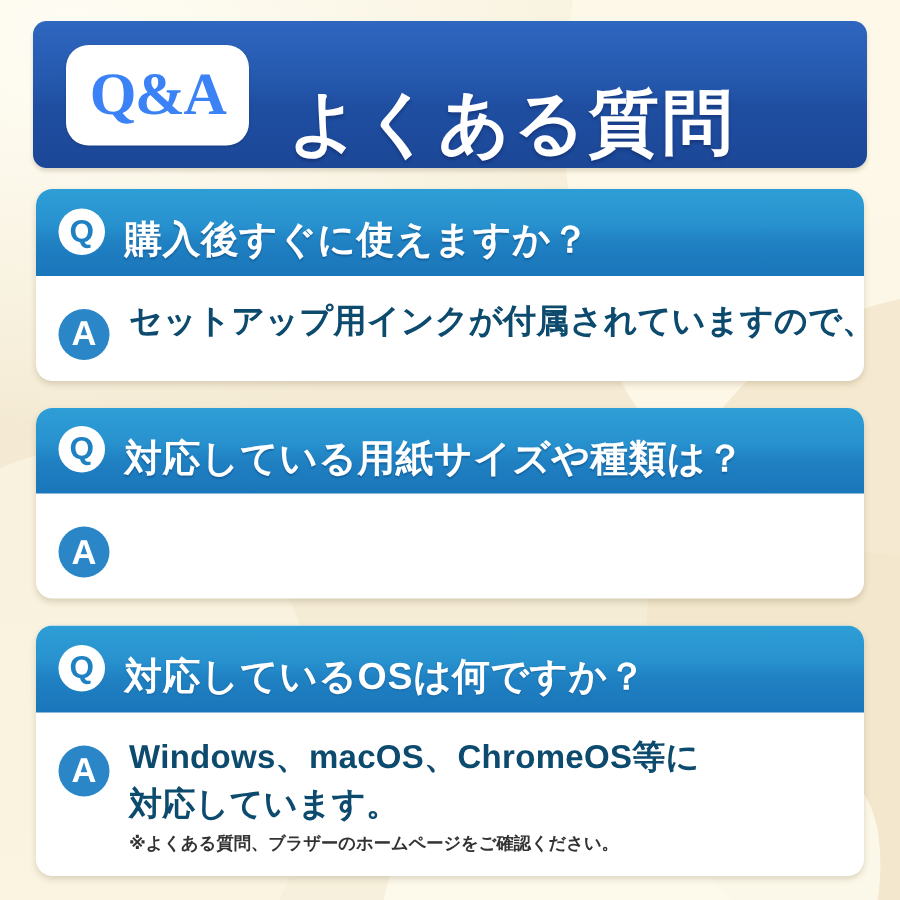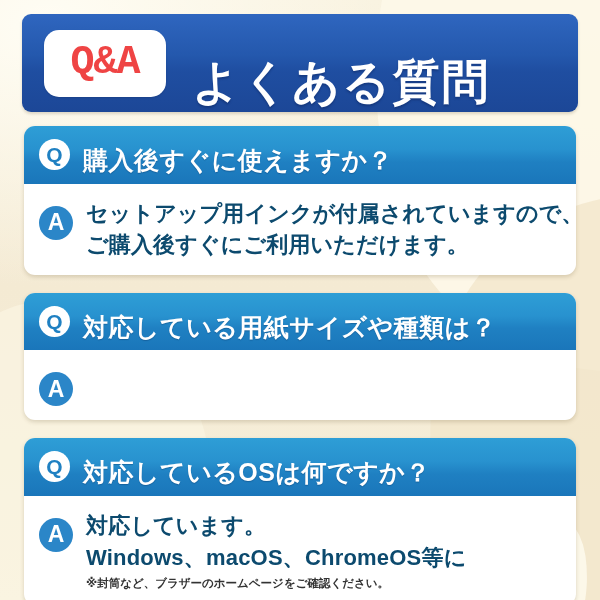--- a/index.html
+++ b/index.html
@@ -96,26 +96,26 @@
     height: 67px;
     flex: 0 0 auto;
     background: #ffffff;
     border-radius: 15px;
     display: flex;
     align-items: center;
     justify-content: center;
     box-shadow: 0 1px 2px rgba(0,0,0,.12);
   }
   .qa-badge-text {
-    color: #ef4444;
+    color: #3b82f6;
     font-size: 40px;
     font-weight: bold;
     letter-spacing: -1px;
     line-height: 1;
-    font-family: Liberation Mono, monospace;
+    font-family: Liberation Serif, serif;
   }
   .header-title {
     margin-left: 26px;
     color: #ffffff;
     font-size: 47px;
     font-weight: bold;
     letter-spacing: 2px;
     line-height: 1;
     white-space: nowrap;
     text-shadow: 0 2px 2px rgba(10,30,80,.35);
@@ -241,21 +241,20 @@
           <span>Q</span>
         </span>
         <span class="faq-q-text">購入後すぐに使えますか？</span>
       </div>
       <div class="faq-a">
         <span class="a-icon">
           <span>A</span>
         </span>
         <div class="a-body">
           <div class="faq-a-line">セットアップ用インクが付属されていますので、</div>
-          <div class="faq-a-line">ご購入後すぐにご利用いただけます。</div>
         </div>
       </div>
     </div>
 
     <div class="faq-card">
       <div class="faq-q">
         <span class="q-icon">
           <span>Q</span>
         </span>
         <span class="faq-q-text">対応している用紙サイズや種類は？</span>
@@ -272,21 +271,21 @@
         <span class="q-icon">
           <span>Q</span>
         </span>
         <span class="faq-q-text">対応しているOSは何ですか？</span>
       </div>
       <div class="faq-a">
         <span class="a-icon">
           <span>A</span>
         </span>
         <div class="a-body">
+          <div class="faq-a-line">Windows、macOS、ChromeOS等に</div>
           <div class="faq-a-line">対応しています。</div>
-          <div class="faq-a-line">Windows、macOS、ChromeOS等に</div>
-          <div class="faq-note">※封筒など、ブラザーのホームページをご確認ください。</div>
+          <div class="faq-note">※よくある質問、ブラザーのホームページをご確認ください。</div>
         </div>
       </div>
     </div>
 
   </div>
 </div>
 
 </body></html>

